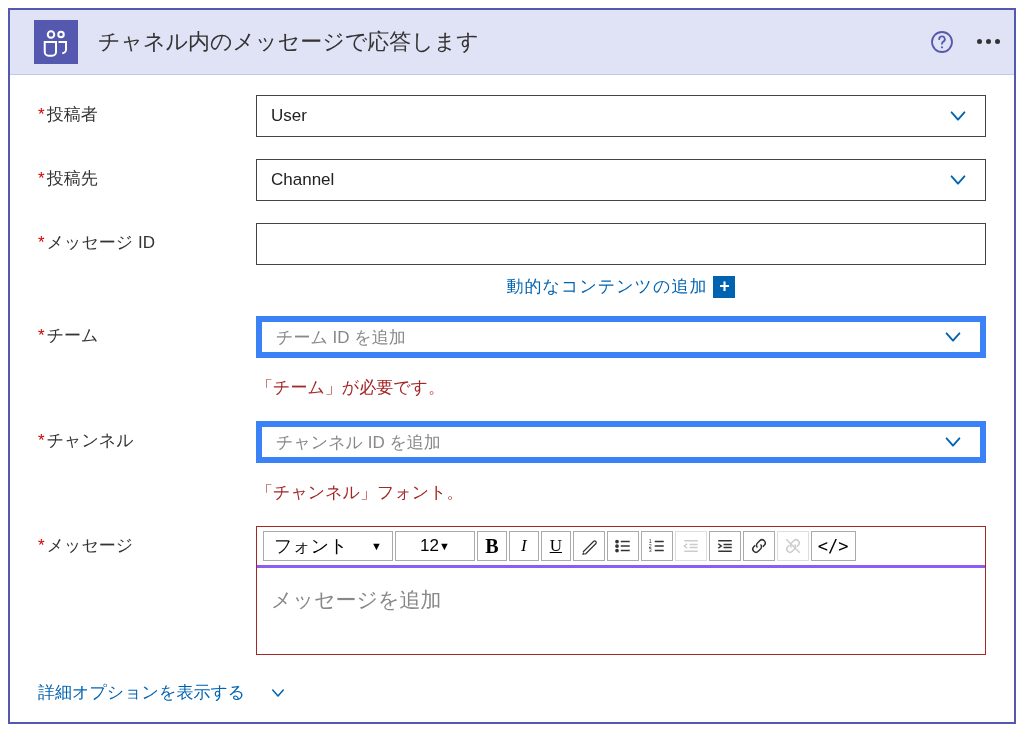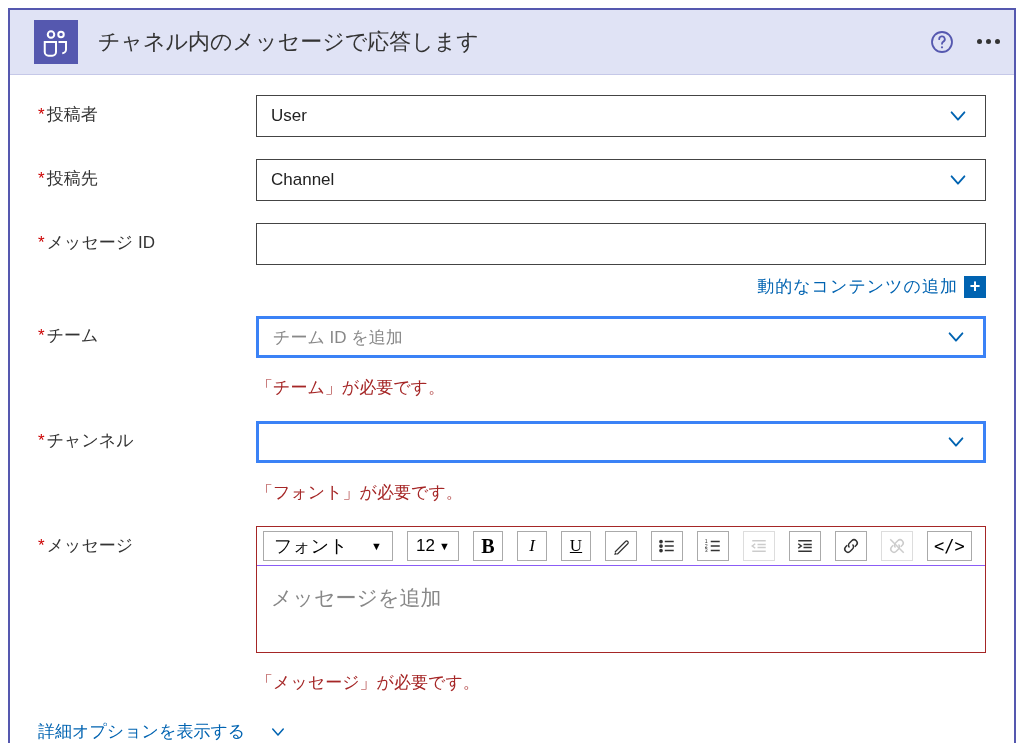--- a/index.html
+++ b/index.html
@@ -55,44 +55,44 @@
       padding: 0 14px;
       font-size: 17px;
       color:#222;
       background:#fff;
       position:relative;
     }
     .select-ctl .chev {
       position:absolute; right:16px; top:50%; transform:translateY(-50%);
       color:#0056b3;
     }
-    .err-border { border:3px solid #3b82f6; }
+    .err-border { border:6px solid #3b82f6; }
     .err-msg { color:#a52626; font-size:17px; margin-top:18px; }
 
-    .dyn-link-row { display:flex; justify-content:flex-end; margin: -12px 0 18px 218px; align-items:center; gap:6px; }
+    .dyn-link-row { display:flex; justify-content:center; margin: -12px 0 18px 218px; align-items:center; gap:6px; }
     .dyn-link { color:#0063b1; font-size:17px; letter-spacing: 1px; }
     .dyn-plus { width:22px; height:22px; background:#0063b1; color:#fff; display:flex; align-items:center; justify-content:center; font-size:18px; font-weight:bold; }
 
     .rte-wrap { border:1px solid #a52626; }
     .rte-toolbar {
-      display:flex; align-items:flex-end; gap:14px;
+      display:flex; align-items:flex-end; gap:2px;
       padding: 4px 6px;
-      border-bottom: 1px solid #8b5cf6;
+      border-bottom: 3px solid #8b5cf6;
       background:#fff;
     }
     .rte-btn {
       height:30px; min-width:30px;
       display:flex; align-items:center; justify-content:center;
       border:1px solid #aaa;
       font-size:17px;
       padding:0 6px;
       background:#fff;
     }
     .rte-btn.font { min-width:130px; font-size:18px; justify-content:space-between; padding:0 10px; }
-    .rte-btn.size { min-width:52px; justify-content:space-between; padding:0 8px; }
+    .rte-btn.size { min-width:52px; justify-content:space-between; padding:0 24px; }
     .rte-btn .tri { font-size:11px; }
     .rte-btn.bold { font-weight:bold; font-family: Georgia, serif; font-size:20px;}
     .rte-btn.disabled { color:#bbb; border-color:#ddd; }
     .rte-body { padding: 18px 14px 40px 14px; color:#888; font-size:21px; }
 
     .adv-row { margin-top: 26px; }
     .adv-link { color:#0063b1; font-size:17px; display:inline-flex; align-items:center; gap:24px;text-align:right; }
 
     svg { display:block; }
   </style>
@@ -180,27 +180,28 @@
           </span>
         </div>
         <div class="err-msg">「チーム」が必要です。</div>
       </div>
     </div>
 
     <div class="row">
       <div class="label"><span class="req">*</span><span>チャンネル</span></div>
       <div class="control-wrap">
         <div class="select-ctl err-border" style="color:#888;">
-          <span class="chev">
-            <svg width="22" height="22" viewBox="0 0 24 24">
-                <path d="M5 8 l7 8 7-8" stroke="#0063b1" stroke-width="2" fill="none" stroke-linecap="round" stroke-linejoin="round"></path>
-              </svg>
-          </span>
-        </div>
-        <div class="err-msg">「フォント」が必要です。</div>
+          <span>チャンネル ID を追加</span>
+          <span class="chev">
+            <svg width="22" height="22" viewBox="0 0 24 24">
+                <path d="M5 8 l7 8 7-8" stroke="#0063b1" stroke-width="2" fill="none" stroke-linecap="round" stroke-linejoin="round"></path>
+              </svg>
+          </span>
+        </div>
+        <div class="err-msg">「チャンネル」フォント。</div>
       </div>
     </div>
 
     <div class="row" style="margin-bottom:6px;">
       <div class="label"><span class="req">*</span><span>メッセージ</span></div>
       <div class="control-wrap">
         <div class="rte-wrap">
           <div class="rte-toolbar">
             <div class="rte-btn font">
                 <span>フォント</span>
@@ -267,21 +268,20 @@
               <svg width="18" height="18" viewBox="0 0 24 24" stroke="#ccc" stroke-width="2" fill="none">
                   <path d="M10 14 a4 4 0 0 1 0-6 l3-3 a4 4 0 0 1 6 6 l-2 2"></path>
                   <path d="M14 10 a4 4 0 0 1 0 6 l-3 3 a4 4 0 0 1 -6-6 l2-2"></path>
                   <line x1="3" y1="3" x2="21" y2="21"></line>
                 </svg>
             </div>
             <div class="rte-btn" style="font-family:monospace;">&lt;/&gt;</div>
           </div>
           <div class="rte-body">メッセージを追加</div>
         </div>
-        <div class="err-msg">「メッセージ」が必要です。</div>
       </div>
     </div>
 
     <div class="adv-row">
       <span class="adv-link">
         <span>詳細オプションを表示する</span>
         <svg width="18" height="18" viewBox="0 0 24 24">
             <path d="M5 8 l7 8 7-8" stroke="#0063b1" stroke-width="2" fill="none" stroke-linecap="round" stroke-linejoin="round"></path>
           </svg>
       </span>

